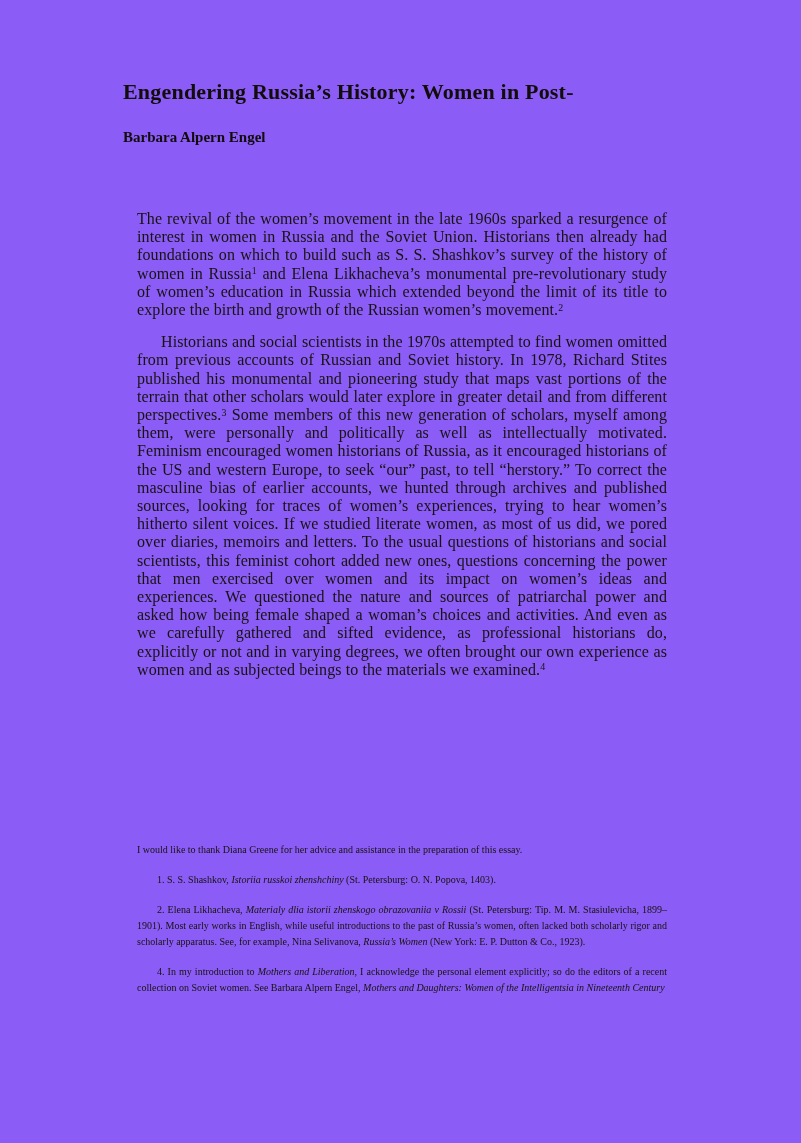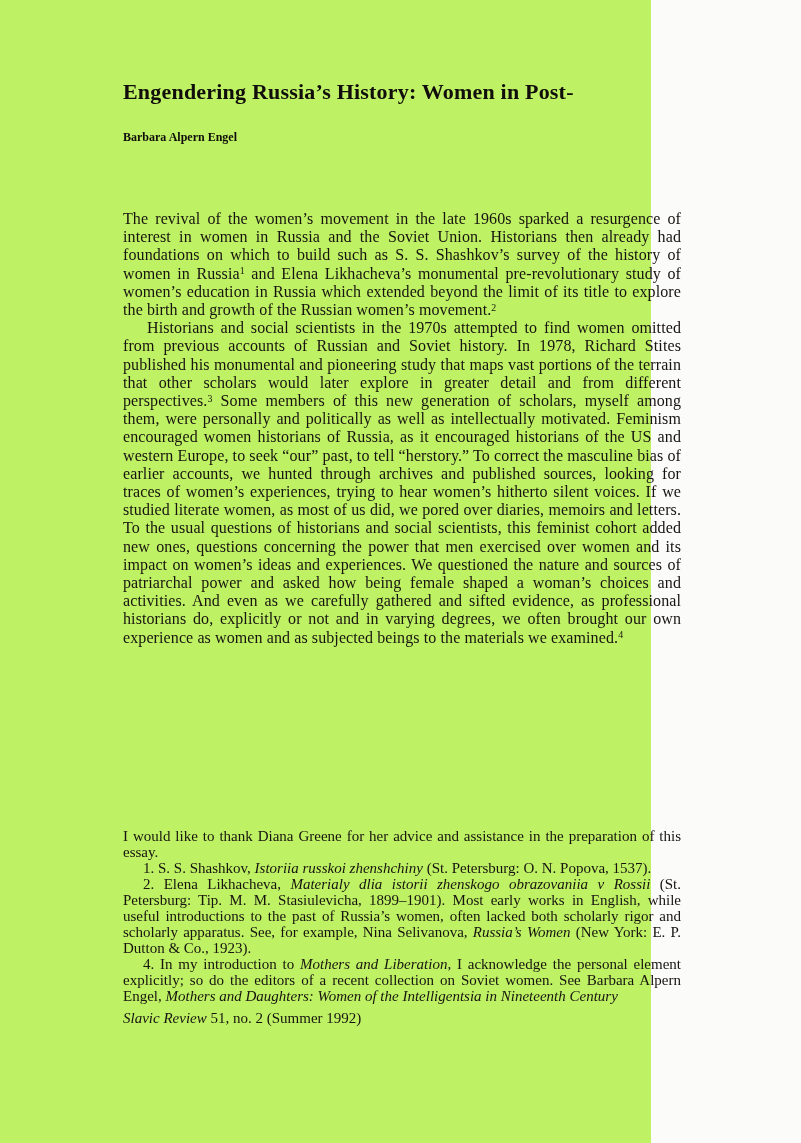--- a/index.html
+++ b/index.html
@@ -9,68 +9,68 @@
   body {
     width: 801px;
     height: 1143px;
     background: #fbfbf9;
     color: #17130f;
     font-family: "Liberation Serif", "DejaVu Serif", serif;
     overflow: hidden;
   }
   .page {
     position: relative;
-    width: 651px;
+    width: 801px;
     height: 1143px;
     box-sizing: border-box;
     padding: 78px 13px 0 123px;
-    background: #bef264;
+    background: #8b5cf6;
   }
   .content {
     width: 558px;
   }
   h1.title {
     margin: 0;
     font-size: 22px;
     font-weight: bold;
     line-height: 28px;
     letter-spacing: 0.2px;
     color: #100d0a;
   }
   h1.title span { display: block; }
   .author {
     margin-top: 22px;
-    font-size: 12px;
+    font-size: 15px;
     font-weight: bold;
     line-height: 19px;
     color: #100d0a;
   }
   .body-text {
     margin-top: 63px;
     font-size: 16px;
     line-height: 18.2px;
     letter-spacing: 0.1px;
     text-align: justify;
   }
-  p { margin: 0; }
+  p { margin: 14px; }
   .indent { text-indent: 24px; }
   sup {
     font-size: 0.62em;
     line-height: 0;
     vertical-align: baseline;
     position: relative;
     top: -0.45em;
   }
   em { font-style: italic; }
   .footnotes {
     position: absolute;
     top: 828px;
     left: 123px;
     width: 558px;
-    font-size: 15px;
+    font-size: 10px;
     line-height: 16px;
     text-align: justify;
   }
   .fn-indent { text-indent: 20px; }
   .journal-line {
     margin-top: 6px;
     text-align: left;
   }
 </style>
 </head>
@@ -87,18 +87,17 @@
 
     <div class="body-text">
       <p><span>The revival of the women’s movement in the late 1960s sparked a resurgence of interest in women in Russia and the Soviet Union. Historians then already had foundations on which to build such as S. S. Shashkov’s survey of the history of women in Russia</span><sup>1</sup><span> and Elena Likhacheva’s monumental pre-revolutionary study of women’s education in Russia which extended beyond the limit of its title to explore the birth and growth of the Russian women’s movement.</span><sup>2</sup></p>
       <p class="indent"><span>Historians and social scientists in the 1970s attempted to find women omitted from previous accounts of Russian and Soviet history. In 1978, Richard Stites published his monumental and pioneering study that maps vast portions of the terrain that other scholars would later explore in greater detail and from different perspectives.</span><sup>3</sup><span> Some members of this new generation of scholars, myself among them, were personally and politically as well as intellectually motivated. Feminism encouraged women historians of Russia, as it encouraged historians of the US and western Europe, to seek “our” past, to tell “herstory.” To correct the masculine bias of earlier accounts, we hunted through archives and published sources, looking for traces of women’s experiences, trying to hear women’s hitherto silent voices. If we studied literate women, as most of us did, we pored over diaries, memoirs and letters. To the usual questions of historians and social scientists, this feminist cohort added new ones, questions concerning the power that men exercised over women and its impact on women’s ideas and experiences. We questioned the nature and sources of patriarchal power and asked how being female shaped a woman’s choices and activities. And even as we carefully gathered and sifted evidence, as professional historians do, explicitly or not and in varying degrees, we often brought our own experience as women and as subjected beings to the materials we examined.</span><sup>4</sup></p>
     </div>
 
   </div>
 
   <div class="footnotes">
     <p><span>I would like to thank Diana Greene for her advice and assistance in the preparation of this essay.</span></p>
-    <p class="fn-indent"><span>1. S. S. Shashkov, </span><em>Istoriia russkoi zhenshchiny</em><span> (St. Petersburg: O. N. Popova, 1537).</span></p>
+    <p class="fn-indent"><span>1. S. S. Shashkov, </span><em>Istoriia russkoi zhenshchiny</em><span> (St. Petersburg: O. N. Popova, 1403).</span></p>
     <p class="fn-indent"><span>2. Elena Likhacheva, </span><em>Materialy dlia istorii zhenskogo obrazovaniia v Rossii</em><span> (St. Petersburg: Tip. M. M. Stasiulevicha, 1899–1901). Most early works in English, while useful introductions to the past of Russia’s women, often lacked both scholarly rigor and scholarly apparatus. See, for example, Nina Selivanova, </span><em>Russia’s Women</em><span> (New York: E. P. Dutton &amp; Co., 1923).</span></p>
     <p class="fn-indent"><span>4. In my introduction to </span><em>Mothers and Liberation</em><span>, I acknowledge the personal element explicitly; so do the editors of a recent collection on Soviet women. See Barbara Alpern Engel, </span><em>Mothers and Daughters: Women of the Intelligentsia in Nineteenth Century</em></p>
-    <p class="journal-line"><em>Slavic Review</em><span> 51, no. 2 (Summer 1992)</span></p>
   </div>
 </div>
 
 </body></html>

